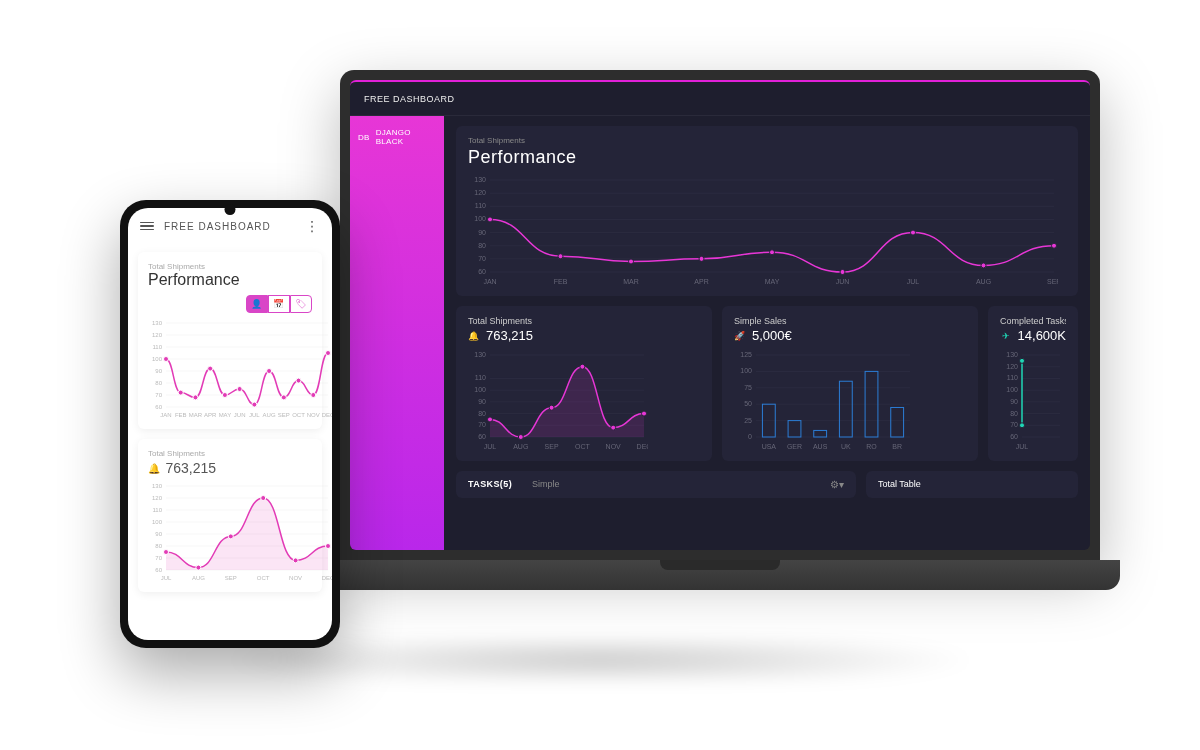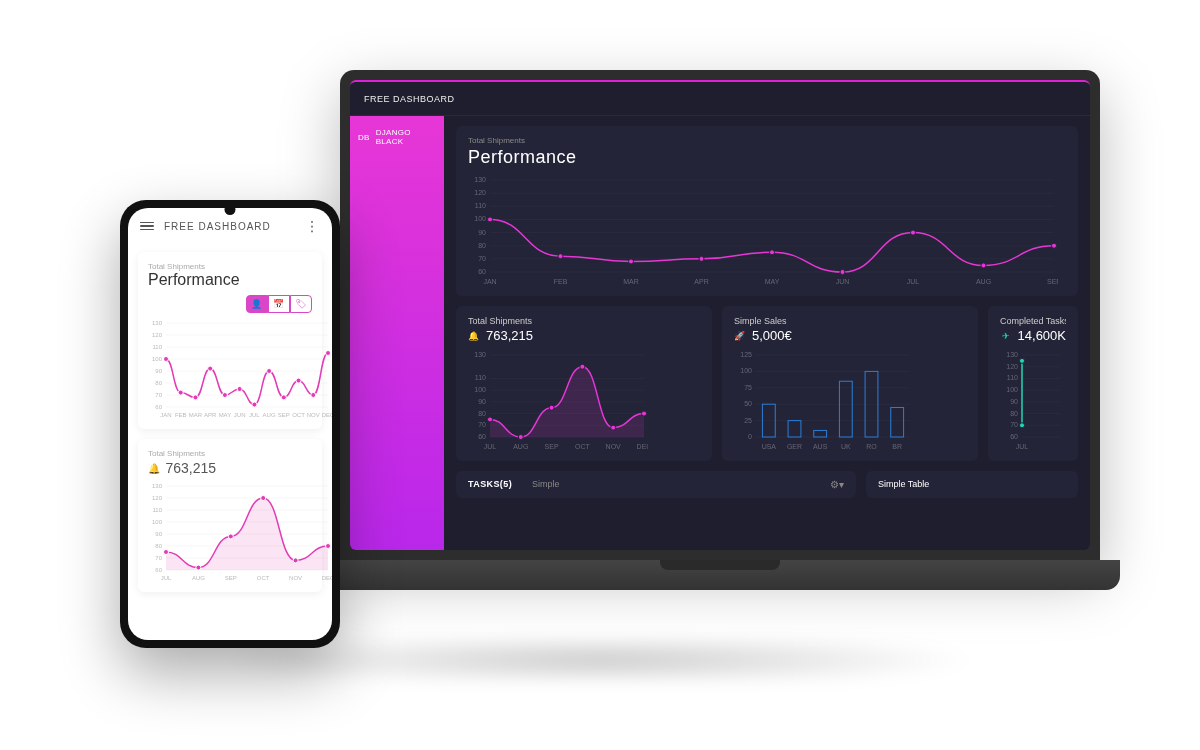--- a/index.html
+++ b/index.html
@@ -260,21 +260,21 @@
             </div>
           </div>
 
           <div class="tasks">
             <div class="card left">
               <span class="tasks-label">TASKS(5)</span>
               <span style="color:#888">Simple</span>
               <span class="gear">⚙▾</span>
             </div>
             <div class="card right">
-              <span style="color:#fff">Simple Table</span>
+              <span style="color:#fff">Total Table</span>
             </div>
           </div>
         </div>
       </div>
     </div>
   </div>
   <div class="laptop-base"></div>
 </div>
 
 <div class="phone">

